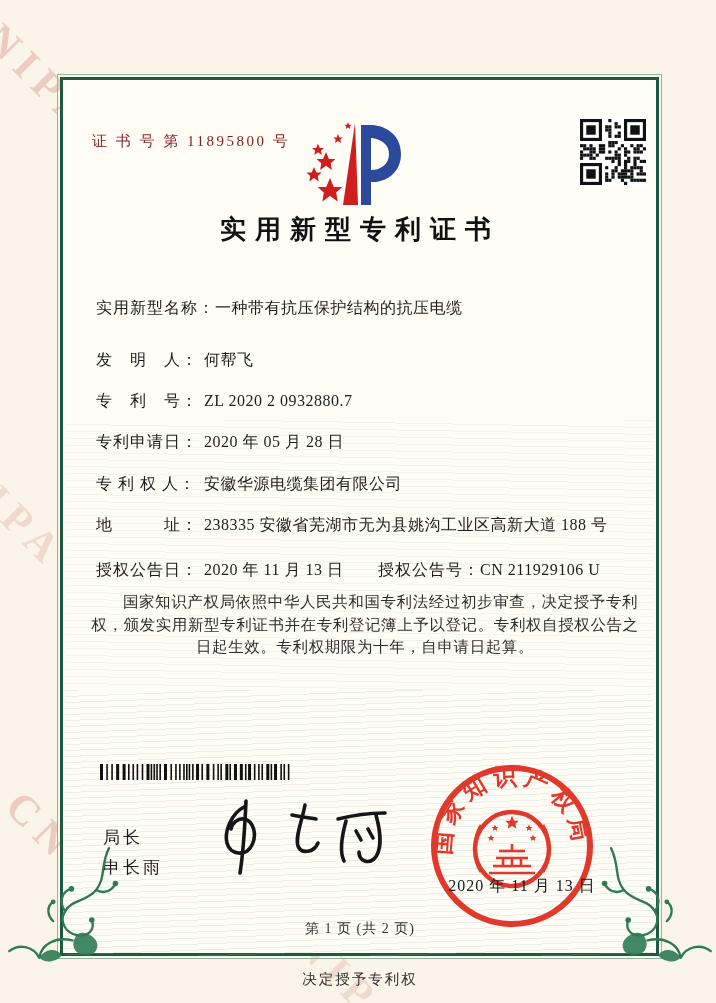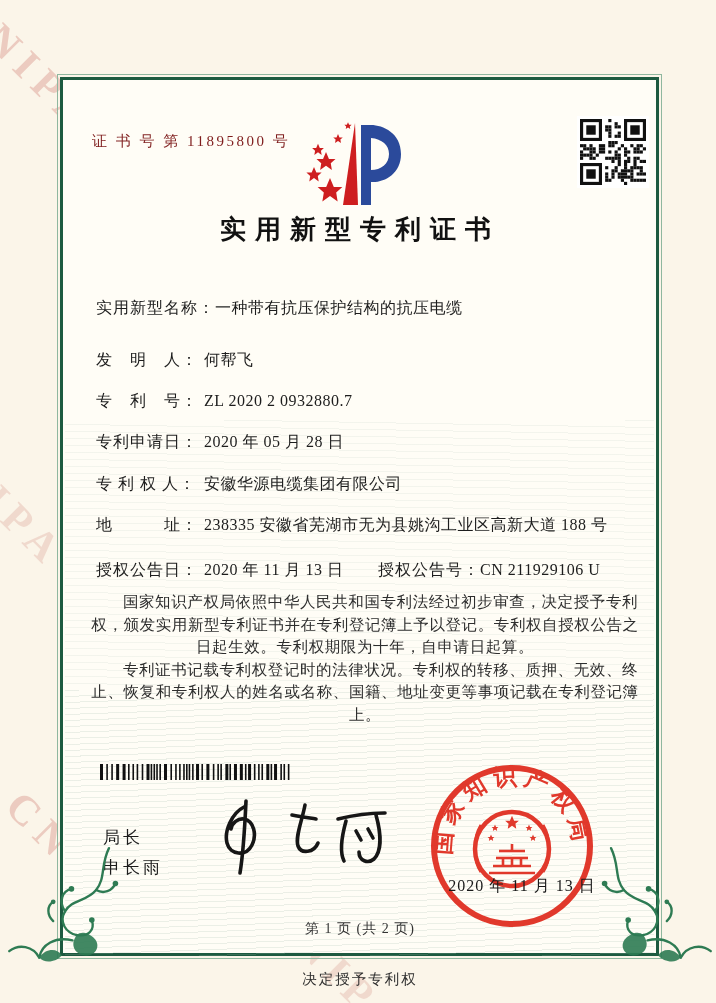--- a/index.html
+++ b/index.html
@@ -271,21 +271,20 @@
 </div>
 <div class="abs row" style="top:560px;">
   <span class="lab">授权公告日：</span><span class="val">2020 年 11 月 13 日</span>
   <span class="pair2">
     <span class="lab" style="min-width:0; ">授权公告号：</span><span class="val">CN 211929106 U</span>
   </span>
 </div>
 
 <div class="abs legal">
   <p>国家知识产权局依照中华人民共和国专利法经过初步审查，决定授予专利权，颁发实用新型专利证书并在专利登记簿上予以登记。专利权自授权公告之日起生效。专利权期限为十年，自申请日起算。</p>
-  <p>专利证书记载专利权登记时的法律状况。专利权的转移、质押、无效、终止、恢复和专利权人的姓名或名称、国籍、地址变更等事项记载在专利登记簿上。</p>
 </div>
 
 <svg class="abs barcode" id="barcode-svg" viewBox="0 0 190 16" preserveAspectRatio="none">
     <rect x="0" y="0" width="3" height="16" fill="#111"></rect>
     <rect x="6.287644482724203" y="0" width="1.6" height="16" fill="#111"></rect>
     <rect x="11.272566797524956" y="0" width="1.6" height="16" fill="#111"></rect>
     <rect x="16.15291147555826" y="0" width="3" height="16" fill="#111"></rect>
     <rect x="22.58385429819294" y="0" width="3" height="16" fill="#111"></rect>
     <rect x="28.00885229614044" y="0" width="1.6" height="16" fill="#111"></rect>
     <rect x="32.44089382879478" y="0" width="1.6" height="16" fill="#111"></rect>

